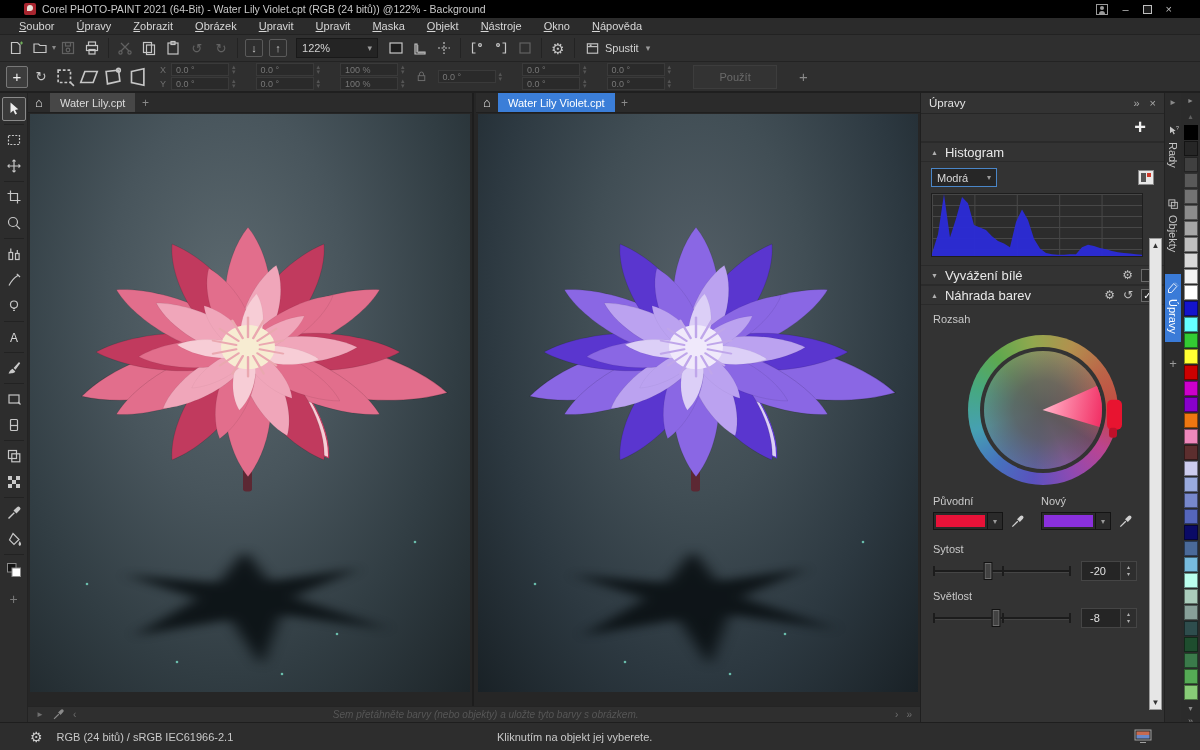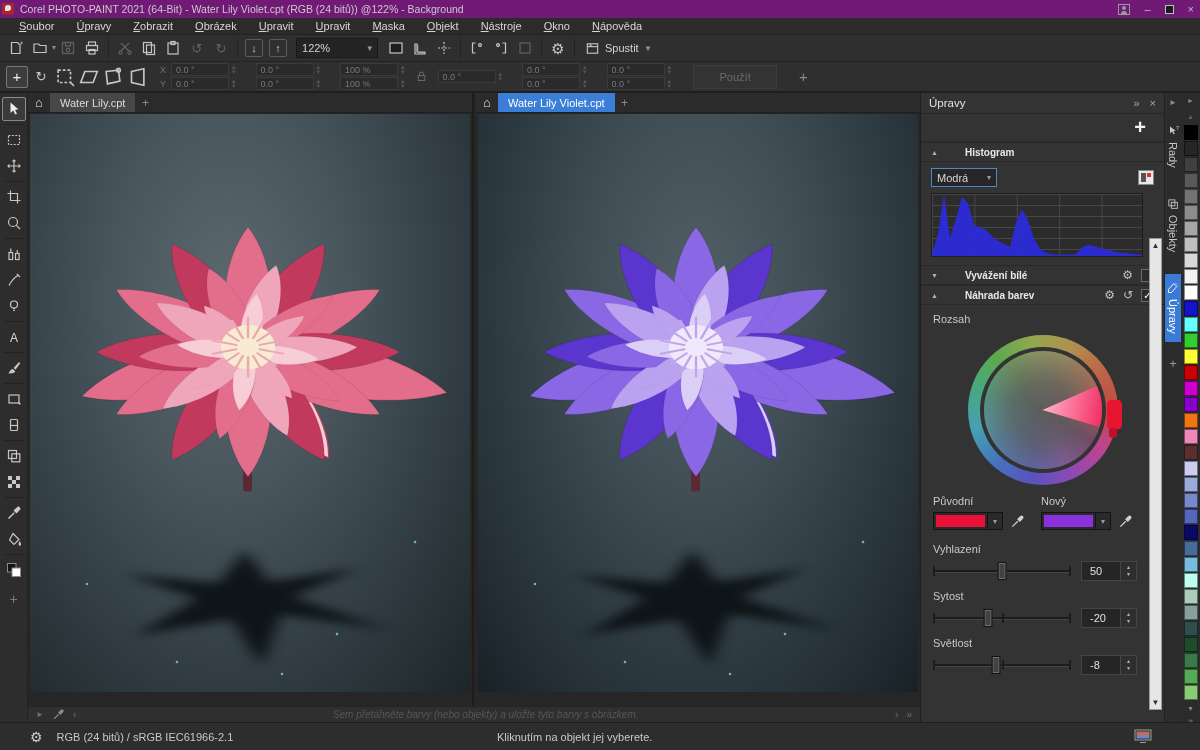--- a/index.html
+++ b/index.html
@@ -1,22 +1,22 @@
 <!DOCTYPE html>
 <html><head>
 <meta charset="utf-8">
 <style>
   * { margin:0; padding:0; box-sizing:border-box; }
   html,body { width:1200px; height:750px; overflow:hidden; background:#262626;
     font-family:"Liberation Sans","DejaVu Sans",sans-serif; font-size:11px; color:#cfcfcf; }
   #app { position:relative; width:1200px; height:750px; background:#2e2e2e; }
 
   
-  #titlebar { position:absolute; left:0; top:0; width:1200px; height:18px; background:#701a75;
-    display:flex; align-items:center; gap:6px; padding:0 2px; }
+  #titlebar { position:absolute; left:0; top:0; width:1200px; height:18px; background:#000000;
+    display:flex; align-items:center; gap:6px; padding:0 24px; }
   #app-logo { width:12px; height:12px; background:#a8252f; border-radius:2px; position:relative; flex:0 0 auto; }
   #app-logo::after { content:""; position:absolute; left:3px; top:2px; width:6px; height:6px;
     border-radius:50% 50% 50% 0; background:#e8e3da; }
   #title-text { color:#c9c9c9; font-size:10.5px; white-space:nowrap; }
   #title-controls { margin-left:auto; display:flex; align-items:center; gap:14px; padding-right:4px; }
   #title-controls .tc { color:#bfbfbf; font-size:11px; cursor:default; }
   .restore-glyph { position:relative; width:9px; height:9px; display:inline-block; }
   .restore-glyph::before { content:""; position:absolute; right:0; top:0; width:7px; height:7px; border:1px solid #bfbfbf; }
   .restore-glyph::after { content:""; position:absolute; left:0; bottom:0; width:7px; height:7px; border:1px solid #bfbfbf; background:#1c1c1c; }
   .person-glyph { position:relative; width:12px; height:11px; display:inline-block; border:1px solid #9a9a9a; }
@@ -109,21 +109,21 @@
   #docker { position:absolute; left:920px; top:93px; width:244px; height:629px; background:#333;
     border-left:1px solid #1f1f1f; }
   #docker-header { height:21px; display:flex; align-items:center; padding:0 8px; border-bottom:1px solid #262626; }
   #docker-header .ttl { color:#e2e2e2; font-size:11.5px; }
   #docker-header .hicons { margin-left:auto; display:flex; gap:10px; color:#aaa; font-size:11px; }
   #add-adjustment-row { height:28px; display:flex; align-items:center; justify-content:flex-end; padding-right:18px;
     border-bottom:1px solid #2a2a2a; }
   #add-adjustment-row .bigplus { color:#f0f0f0; font-size:20px; font-weight:bold; }
   .sect-head { height:20px; display:flex; align-items:center; gap:7px; padding:0 10px; border-bottom:1px solid #2a2a2a; border-top:1px solid #2a2a2a; }
   .sect-head .car { font-size:7px; color:#b0b0b0; }
-  .sect-head .lbl { color:#e8e8e8; font-weight:bold; font-size:10px;margin-left:20px; }
+  .sect-head .lbl { color:#e8e8e8; font-weight:normal; font-size:13px; }
   .sect-head .ics { margin-left:auto; display:flex; align-items:center; gap:8px; }
   .sect-head .gear { color:#c0c0c0; font-size:12px; }
   .sect-head .reset { color:#c0c0c0; font-size:12px; }
   .cbx { width:13px; height:13px; border:1px solid #6a6a6a; background:#2b2b2b; display:flex; align-items:center;
     justify-content:center; color:#fff; font-size:10px; }
   #hist-controls { display:flex; align-items:center; padding:6px 10px 4px; }
   #channel-select { width:66px; height:19px; background:#262626; border:1px solid #4a86c8; display:flex; align-items:center;
     padding:0 5px; color:#d8d8d8; }
   #channel-select .arrow { margin-left:auto; font-size:8px; color:#9a9a9a; }
   #hist-settings { margin-left:auto; width:16px; height:15px; border:1px solid #888; background:#e8e8e8; position:relative; }
@@ -859,39 +859,20 @@
               <path d="M2.5 13.5 L8.3 7.7" stroke="#d0d0d0" stroke-width="1.4"></path>
               <path d="M7.5 5.5 l3 3 L13.8 5 a1.9 1.9 0 0 0 -2.8 -2.8 Z" fill="#d0d0d0"></path>
             </svg>
         </div>
       </div>
     </div>
 
 
     <div id="sliders">
       <div class="slider-block">
-        <div class="slider-label">Vyhlazení</div>
-        <div class="slider-row">
-          <div class="slider-track">
-            <div class="line"></div>
-              <div class="tick t-l"></div>
-              <div class="tick t-c"></div>
-              <div class="tick t-r"></div>
-            <div class="slider-handle" style="left: 50%;"></div>
-          </div>
-          <div class="value-box">
-              <span>50</span>
-            </div>
-          <div class="spinner">
-              <span>▴</span>
-              <span>▾</span>
-            </div>
-        </div>
-      </div>
-      <div class="slider-block">
         <div class="slider-label">Sytost</div>
         <div class="slider-row">
           <div class="slider-track">
             <div class="line"></div>
               <div class="tick t-l"></div>
               <div class="tick t-c"></div>
               <div class="tick t-r"></div>
             <div class="slider-handle" style="left: 40%;"></div>
           </div>
           <div class="value-box">

